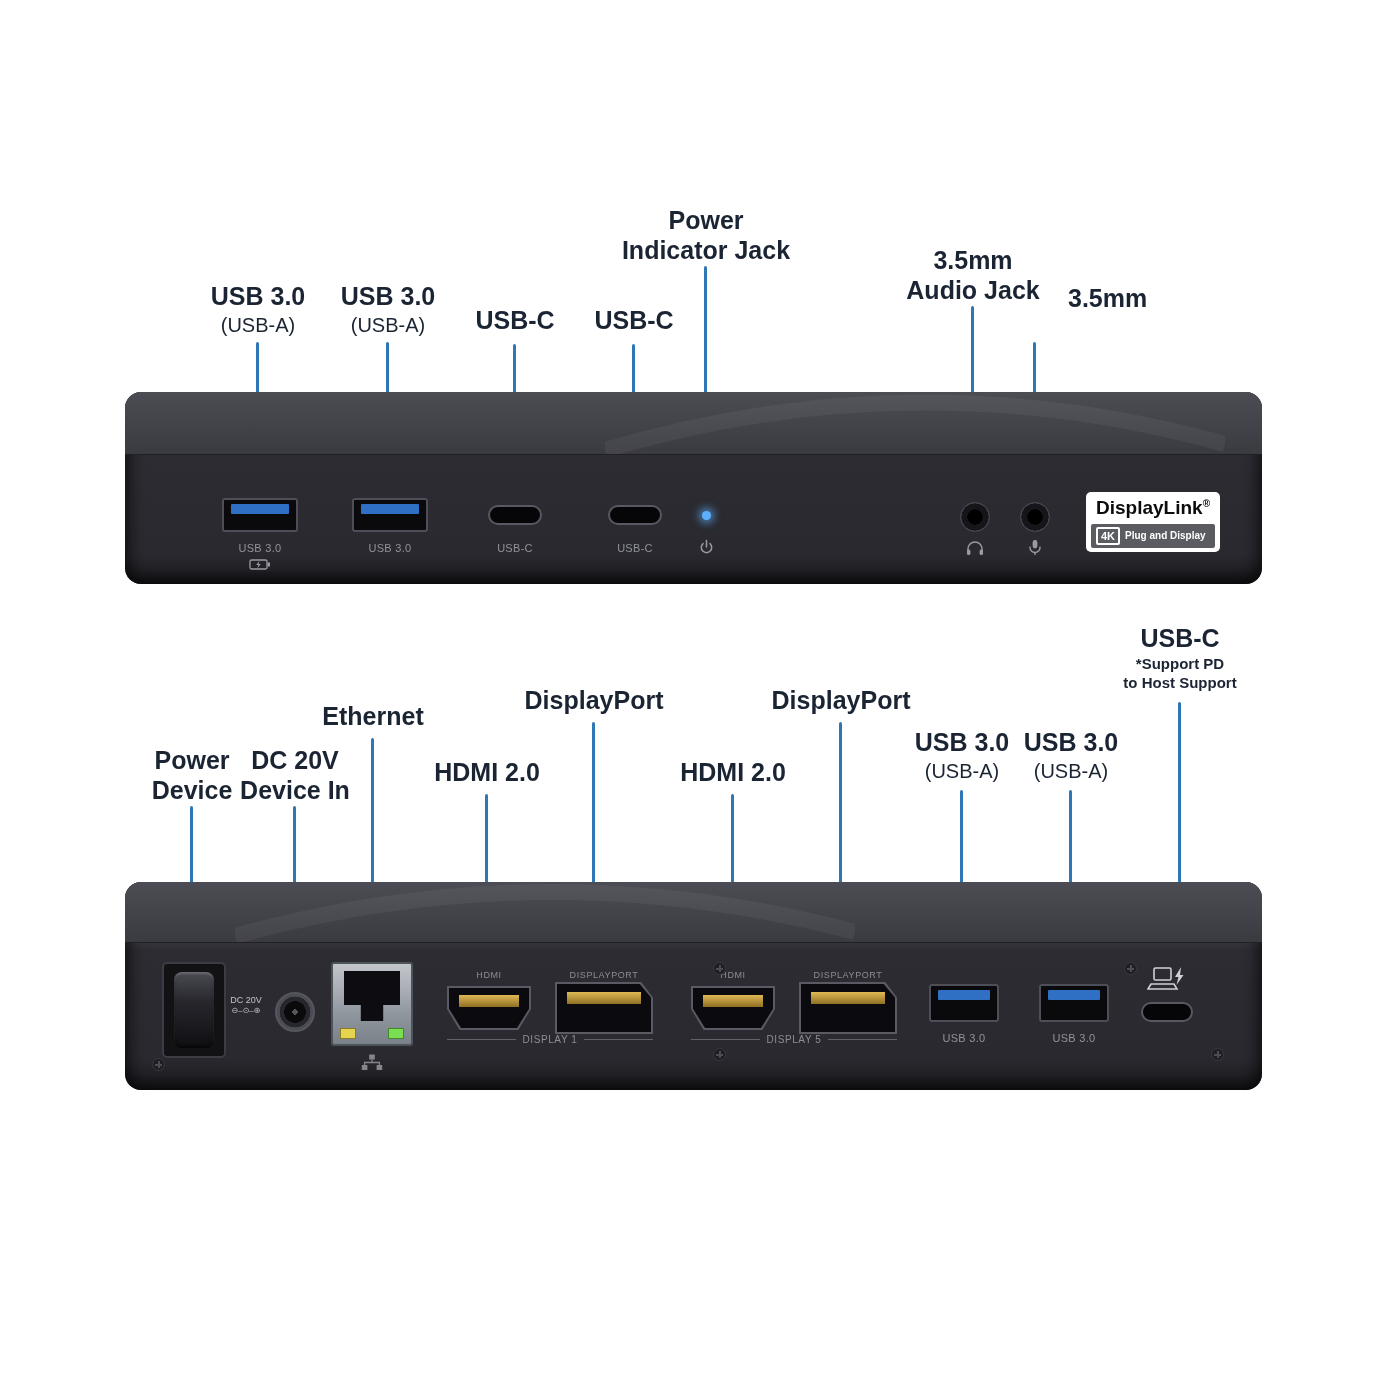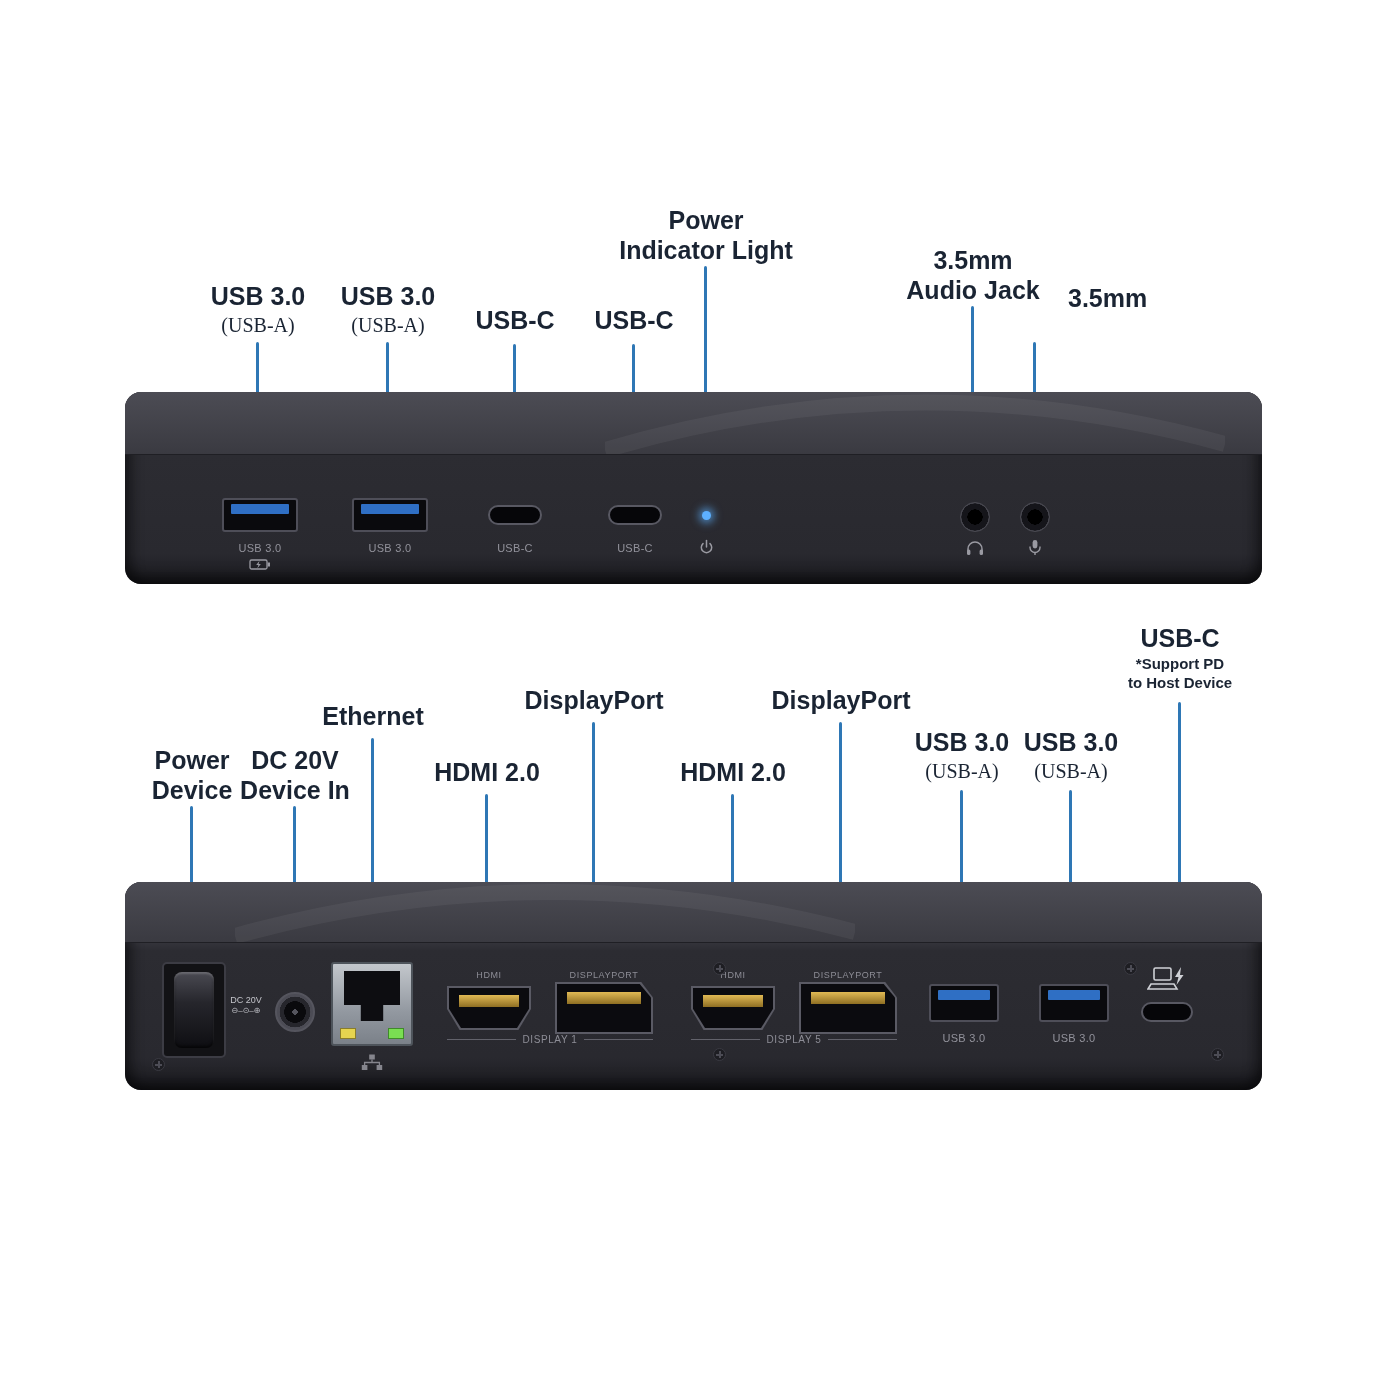--- a/index.html
+++ b/index.html
@@ -3,21 +3,21 @@
 <meta charset="utf-8">
 <style>
   html,body { margin:0; padding:0; background:#ffffff; }
   body { width:1400px; height:1400px; font-family:"Liberation Sans", sans-serif; }
   .canvas { position:relative; width:1400px; height:1400px; background:#fff; overflow:hidden; }
 
   
   .ann { position:absolute; color:#1a2433; text-align:center; }
   .ann.left { text-align:left; }
   .ann .b { font-size:25px; font-weight:bold; line-height:1.18; }
-  .ann .r { font-size:20px; line-height:1.3;font-family:Liberation Serif, serif; }
+  .ann .r { font-size:20px; line-height:1.3; }
   .ann .s { font-size:15px; font-weight:bold; line-height:1.3; }
   .lead { position:absolute; width:3px; background:#2e77b5; border-radius:2px; }
   .ldot { position:absolute; width:11px; height:11px; border-radius:50%; background:#2e77b5; }
 
   
   .dock { position:absolute; left:125px; width:1137px; border-radius:16px;
           background:linear-gradient(180deg,#404048 0%,#36363d 28%,#2c2c32 33%,#29292f 84%,#1b1b20 100%);
           box-shadow: inset 0 -8px 14px rgba(0,0,0,.45), inset 8px 0 12px rgba(0,0,0,.28), inset -8px 0 12px rgba(0,0,0,.28); }
   .topface { position:absolute; left:0; right:0; top:0; border-radius:16px 16px 0 0;
              background:linear-gradient(180deg,#4c4c54 0%,#3a3a41 100%); border-bottom:1px solid #1f1f24; overflow:hidden; }
@@ -96,21 +96,21 @@
   <div class="ldot" style="left:509px;top:498px"></div>
 
   <div class="ann" style="left:534px;top:306px;width:200px">
     <div class="b">USB-C</div>
   </div>
   <div class="lead" style="left:632px;top:344px;height:156px"></div>
   <div class="ldot" style="left:628px;top:498px"></div>
 
   <div class="ann" style="left:586px;top:206px;width:240px">
     <div class="b">Power</div>
-    <div class="b">Indicator Light</div>
+    <div class="b">Indicator Jack</div>
   </div>
   <div class="lead" style="left:704px;top:266px;height:228px"></div>
   <div class="ldot" style="left:700px;top:492px"></div>
 
   <div class="ann" style="left:853px;top:246px;width:240px">
     <div class="b">3.5mm</div>
     <div class="b">Audio Jack</div>
   </div>
   <div class="lead" style="left:971px;top:306px;height:180px"></div>
   <div class="ldot" style="left:967px;top:484px"></div>
@@ -166,20 +166,27 @@
       </svg>
     </div>
     <div class="icnwrap" style="left:903px;top:147px">
       <svg width="14" height="17" viewBox="0 0 14 17">
         <rect x="4.6" y="1" width="4.8" height="8.4" rx="2.4" fill="#9a9aa2"></rect>
         <path d="M2 7.5 v1 a5 5 0 0 0 10 0 v-1" fill="none" stroke="#9a9aa2" stroke-width="1.4"></path>
         <line x1="7" y1="13.5" x2="7" y2="16" stroke="#9a9aa2" stroke-width="1.4"></line>
       </svg>
     </div>
 
+    <div class="badge" style="left:961px;top:100px;width:134px">
+      <div class="brand"><span>DisplayLink</span><span class="reg">®</span></div>
+      <div class="bar">
+        <span class="k4">4K</span>
+        <span class="tag">Plug and Display</span>
+      </div>
+    </div>
   </div>
 
   <div class="ann" style="left:92px;top:746px;width:200px">
     <div class="b">Power</div>
     <div class="b">Device</div>
   </div>
   <div class="lead" style="left:190px;top:806px;height:136px"></div>
   <div class="ldot" style="left:186px;top:940px"></div>
 
   <div class="ann" style="left:195px;top:746px;width:200px">
@@ -229,21 +236,21 @@
   <div class="ann" style="left:971px;top:728px;width:200px">
     <div class="b">USB 3.0</div>
     <div class="r">(USB-A)</div>
   </div>
   <div class="lead" style="left:1069px;top:790px;height:164px"></div>
   <div class="ldot" style="left:1065px;top:952px"></div>
 
   <div class="ann" style="left:1070px;top:624px;width:220px">
     <div class="b">USB-C</div>
     <div class="s">*Support PD</div>
-    <div class="s">to Host Device</div>
+    <div class="s">to Host Support</div>
   </div>
   <div class="lead" style="left:1178px;top:702px;height:238px"></div>
   <div class="ldot" style="left:1174px;top:938px"></div>
 
   <div class="dock" style="top:882px;height:208px">
     <div class="topface" style="height:60px">
       <svg class="swirl" style="left:110px;top:0" width="620" height="60" viewBox="0 0 620 60">
         <path d="M0 54 Q310 -32 620 50" stroke="rgba(255,255,255,0.05)" stroke-width="16" fill="none"></path>
       </svg>
     </div>

